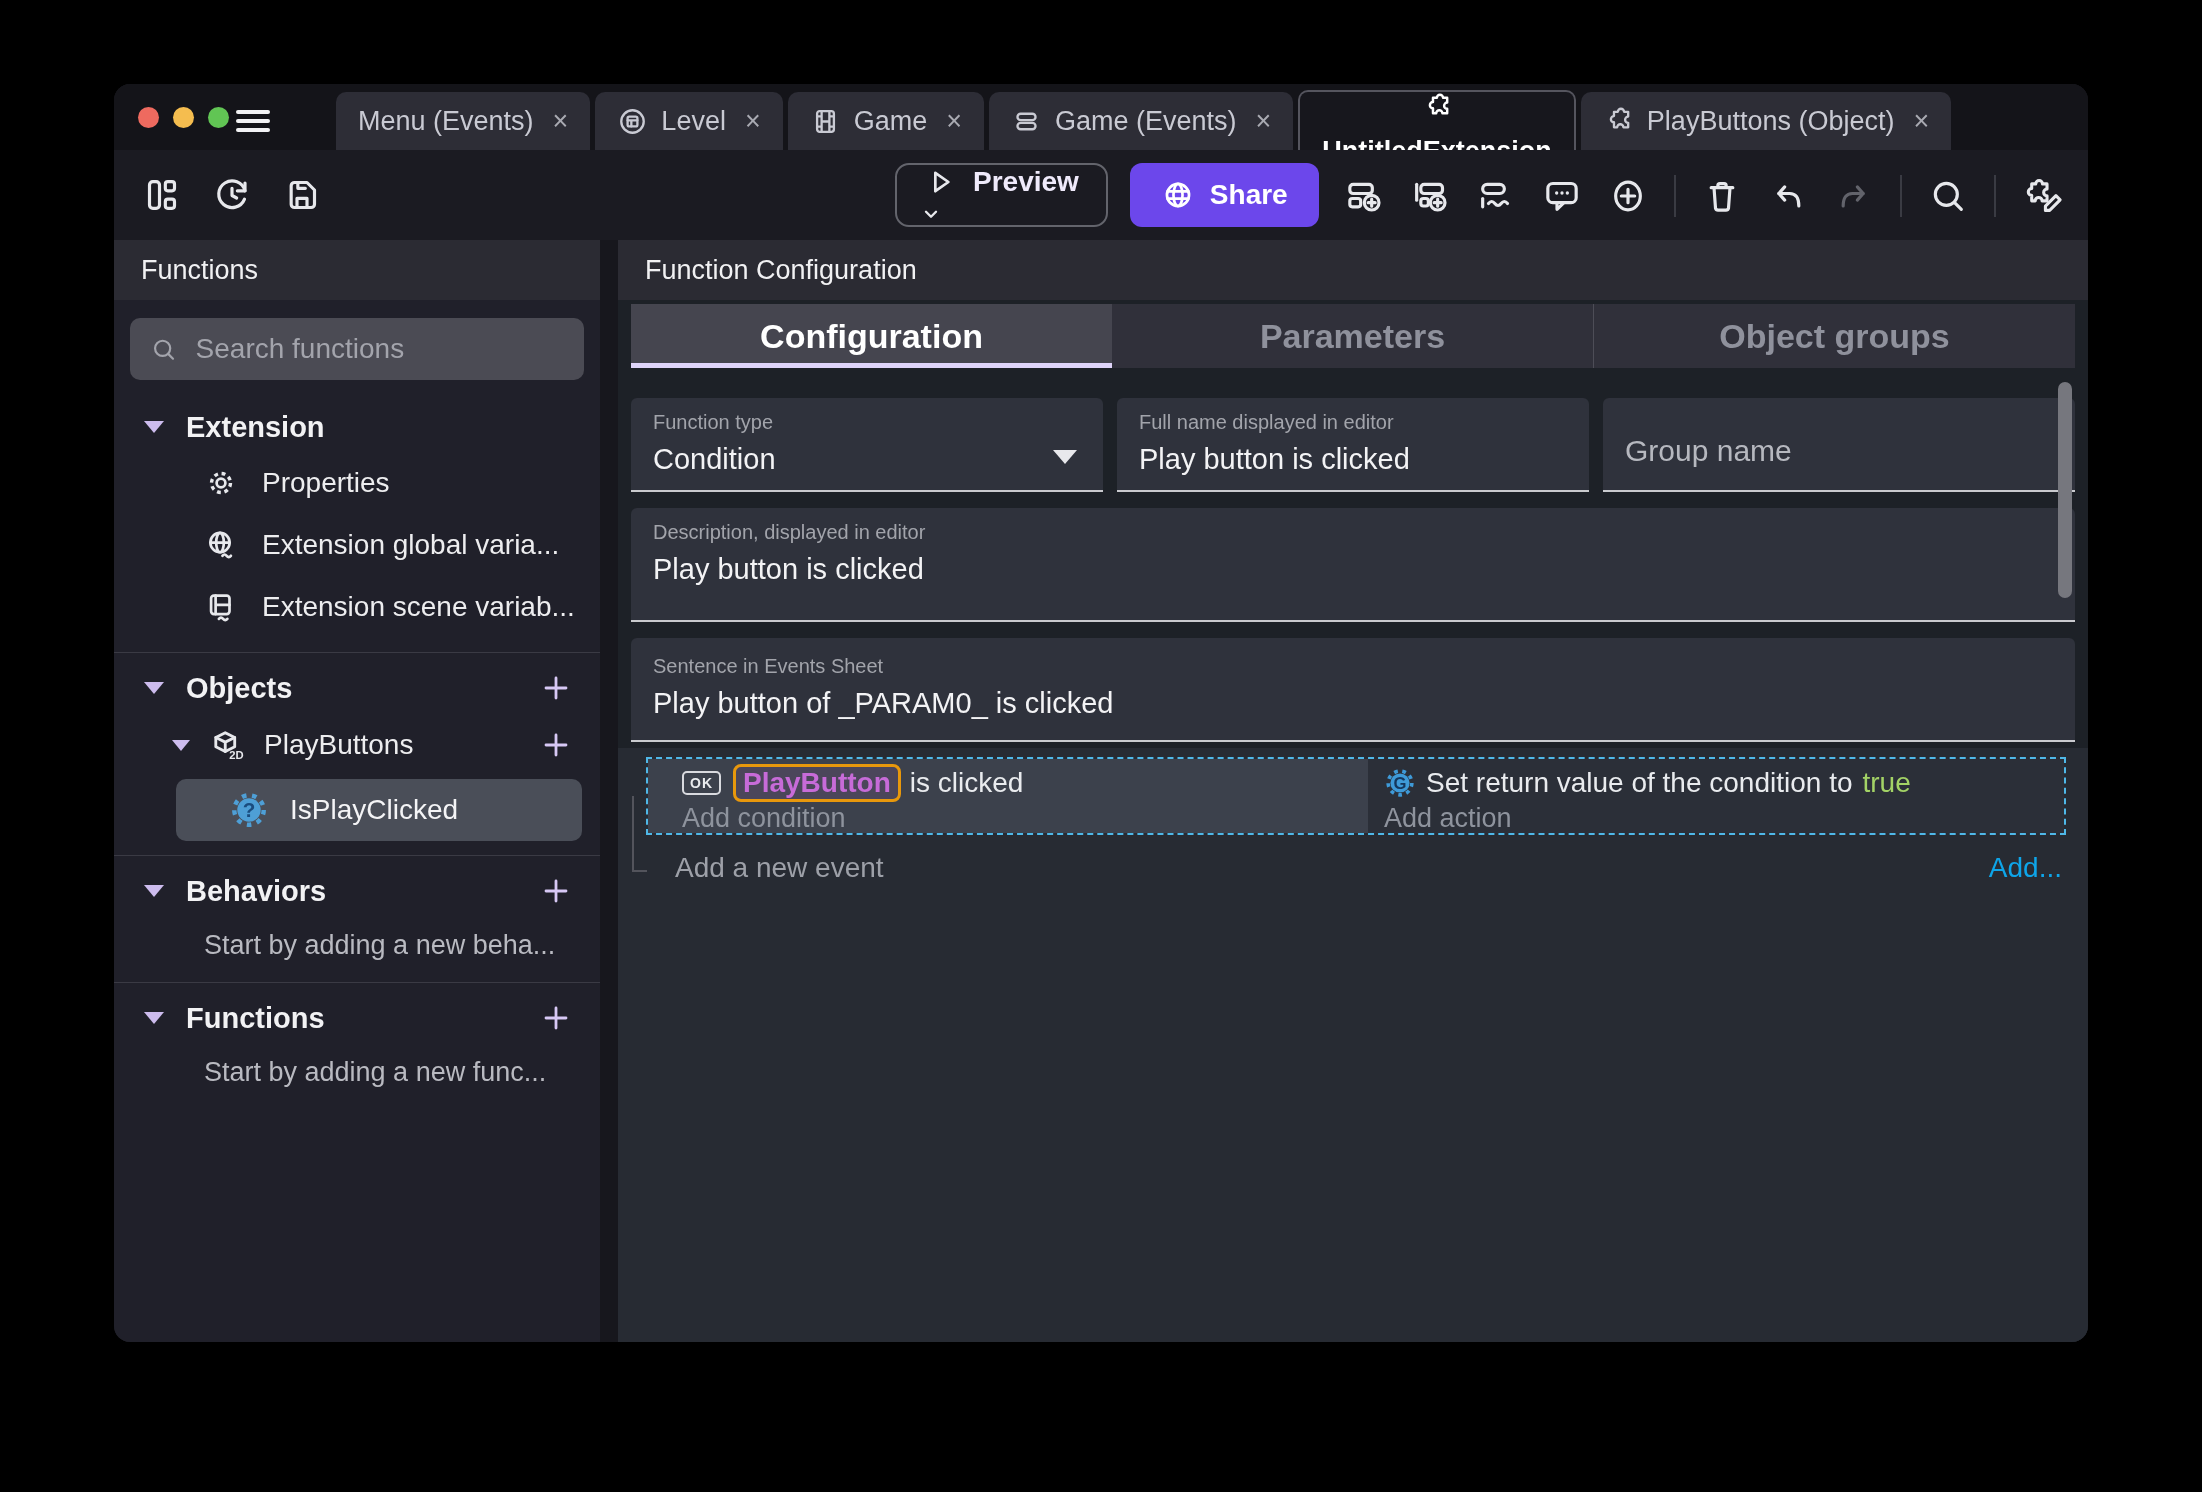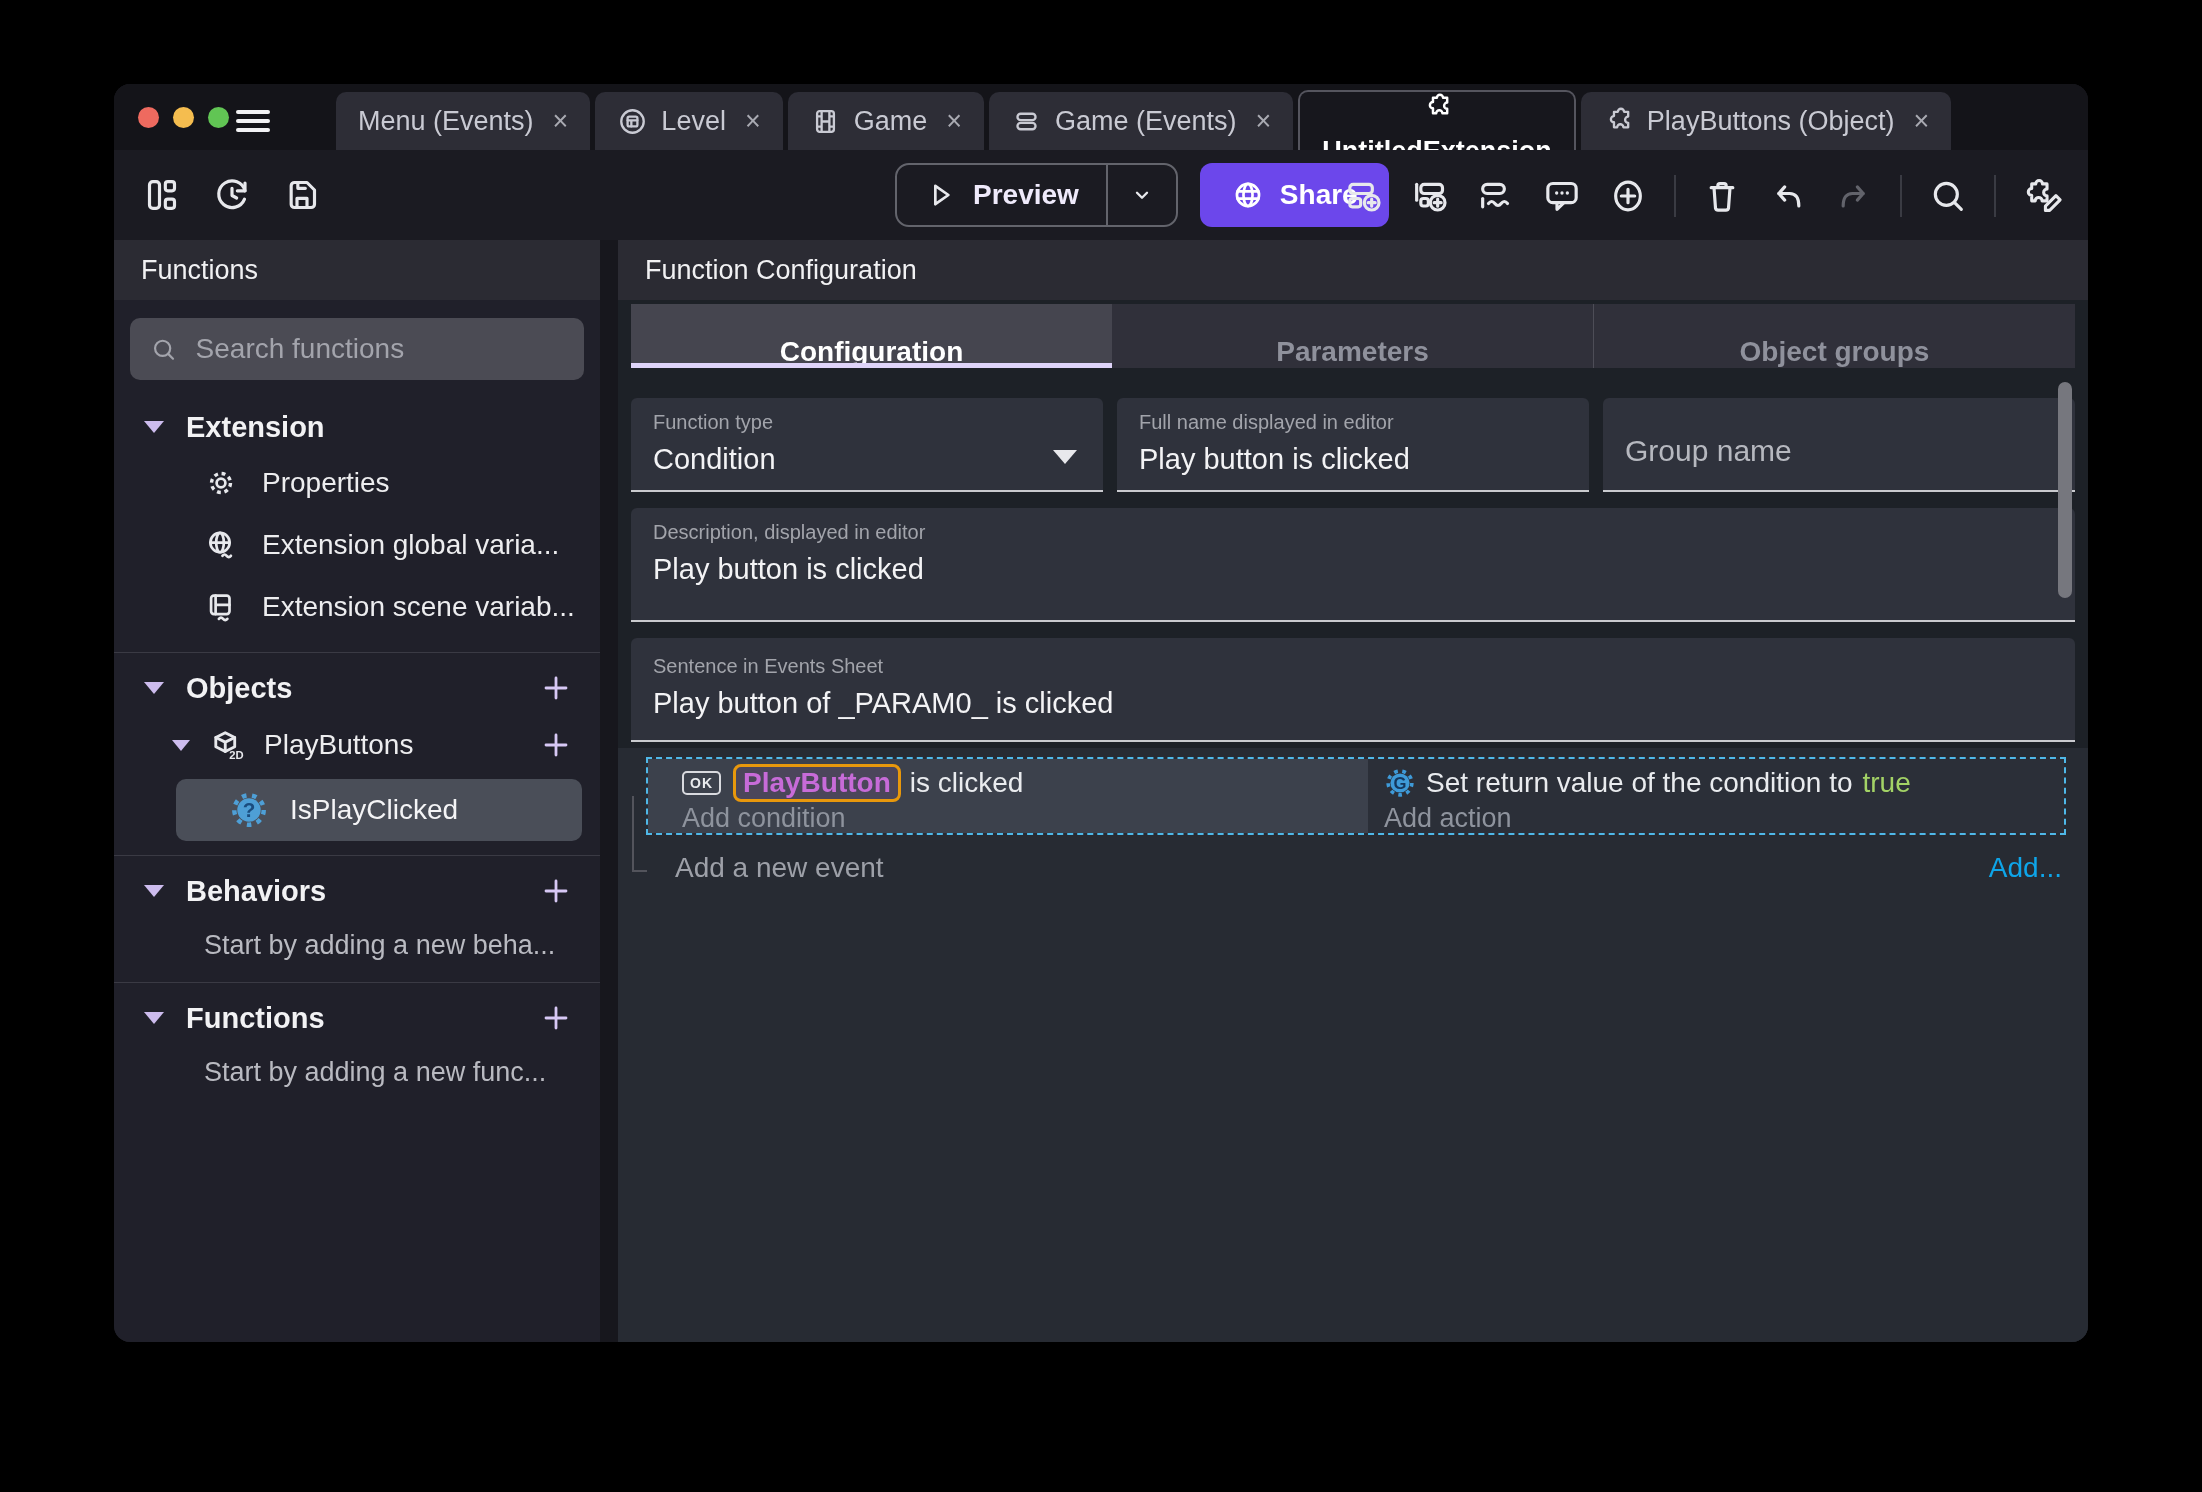--- a/index.html
+++ b/index.html
@@ -26,21 +26,21 @@
   .wtab .tclose { color:#A9AAB2; font-size:27px; margin-left:6px; font-weight:400; }
   .wtab svg { flex:none; }
 
   
   .toolbar { height:90px; background:#1B1B22; position:relative; flex:none; }
   .tb-left { position:absolute; left:28px; top:25px; display:flex; gap:30px; align-items:center; }
   .tb-center { position:absolute; left:781px; top:13px; display:flex; gap:22px; align-items:center; }
   .tb-right { position:absolute; right:24px; top:25px; display:flex; gap:26px; align-items:center; }
   .icon-btn { display:flex; align-items:center; justify-content:center; cursor:pointer; }
   .tb-divider { width:2px; height:42px; background:#3A3B43; }
-  .preview-btn { display:flex; align-items:stretch; height:64px; border:2px solid #63646C; border-radius:14px; overflow:hidden; }
+  .preview-btn { display:flex; align-items:stretch; height:64px; border:2px solid #63646C; border-radius:14px; overflow:hidden;flex-direction:column; }
   .preview-main { display:flex; align-items:center; gap:15px; padding:0 27px; font-size:28px; font-weight:700; color:#EFEAFB; }
   .preview-sep { width:2px; background:#63646C; }
   .preview-caret { display:flex; align-items:center; padding:0 19px; }
   .share-btn { display:flex; align-items:center; gap:15px; height:64px; padding:0 31px; background:#6C47EB; border-radius:12px; color:#FFF; font-weight:700; font-size:28px; }
 
   
   .content { flex:1; display:flex; min-height:0; }
   .panel-head { height:60px; background:#2B2B33; display:flex; align-items:center; padding:0 27px; font-size:27px; color:#F1F1F3; flex:none; }
 
   .sidebar { width:486px; background:#20202A; display:flex; flex-direction:column; }
@@ -59,21 +59,21 @@
   .sel-row { margin:2px 18px 0 62px; height:62px; background:#4A4E58; border-radius:10px; display:flex; align-items:center; padding-left:54px; gap:22px; font-size:28px; color:#F4F4F6; }
   .empty-row { padding-left:90px; color:#B9BAC1; font-size:27px; height:58px; display:flex; align-items:center; }
   .sb-divider { border-top:1px solid #3A3A44; margin-top:14px; }
 
   .seam { width:18px; background:#17171D; }
 
   .main { flex:1; background:#1D2127; display:flex; flex-direction:column; position:relative; min-width:0; }
   .mainbody { flex:1; display:flex; flex-direction:column; min-height:0; }
 
   .cfg-tabs { margin:4px 13px 0; display:flex; height:64px; background:#30303A; }
-  .cfg-tab { flex:1; display:flex; align-items:flex-end; justify-content:center; font-size:28px; font-weight:700; color:#8F919C; position:relative; }
+  .cfg-tab { flex:1; display:flex; align-items:center; justify-content:center; font-size:34px; font-weight:700; color:#8F919C; position:relative; }
   .cfg-tab.active { background:#45454F; color:#FFFFFF; }
   .cfg-tab .underline { position:absolute; left:0; right:0; bottom:0; height:5px; background:#DFD4F9; }
   .cfg-tab.bordered { border-left:1px solid #4D4D57; }
 
   .frow { display:flex; gap:14px; margin:30px 13px 0; }
   .fbox { background:#2F323C; border-radius:6px 6px 0 0; border-bottom:2px solid #C9CACE; height:94px; position:relative; padding:13px 22px 0; }
   .frow .fbox { flex:1; }
   .fbox.fullw { margin:16px 13px 0; }
   .flabel { font-size:20px; color:#A2A4AB; }
   .fvalue { font-size:29px; color:#F3F3F5; margin-top:9px; white-space:nowrap; }

